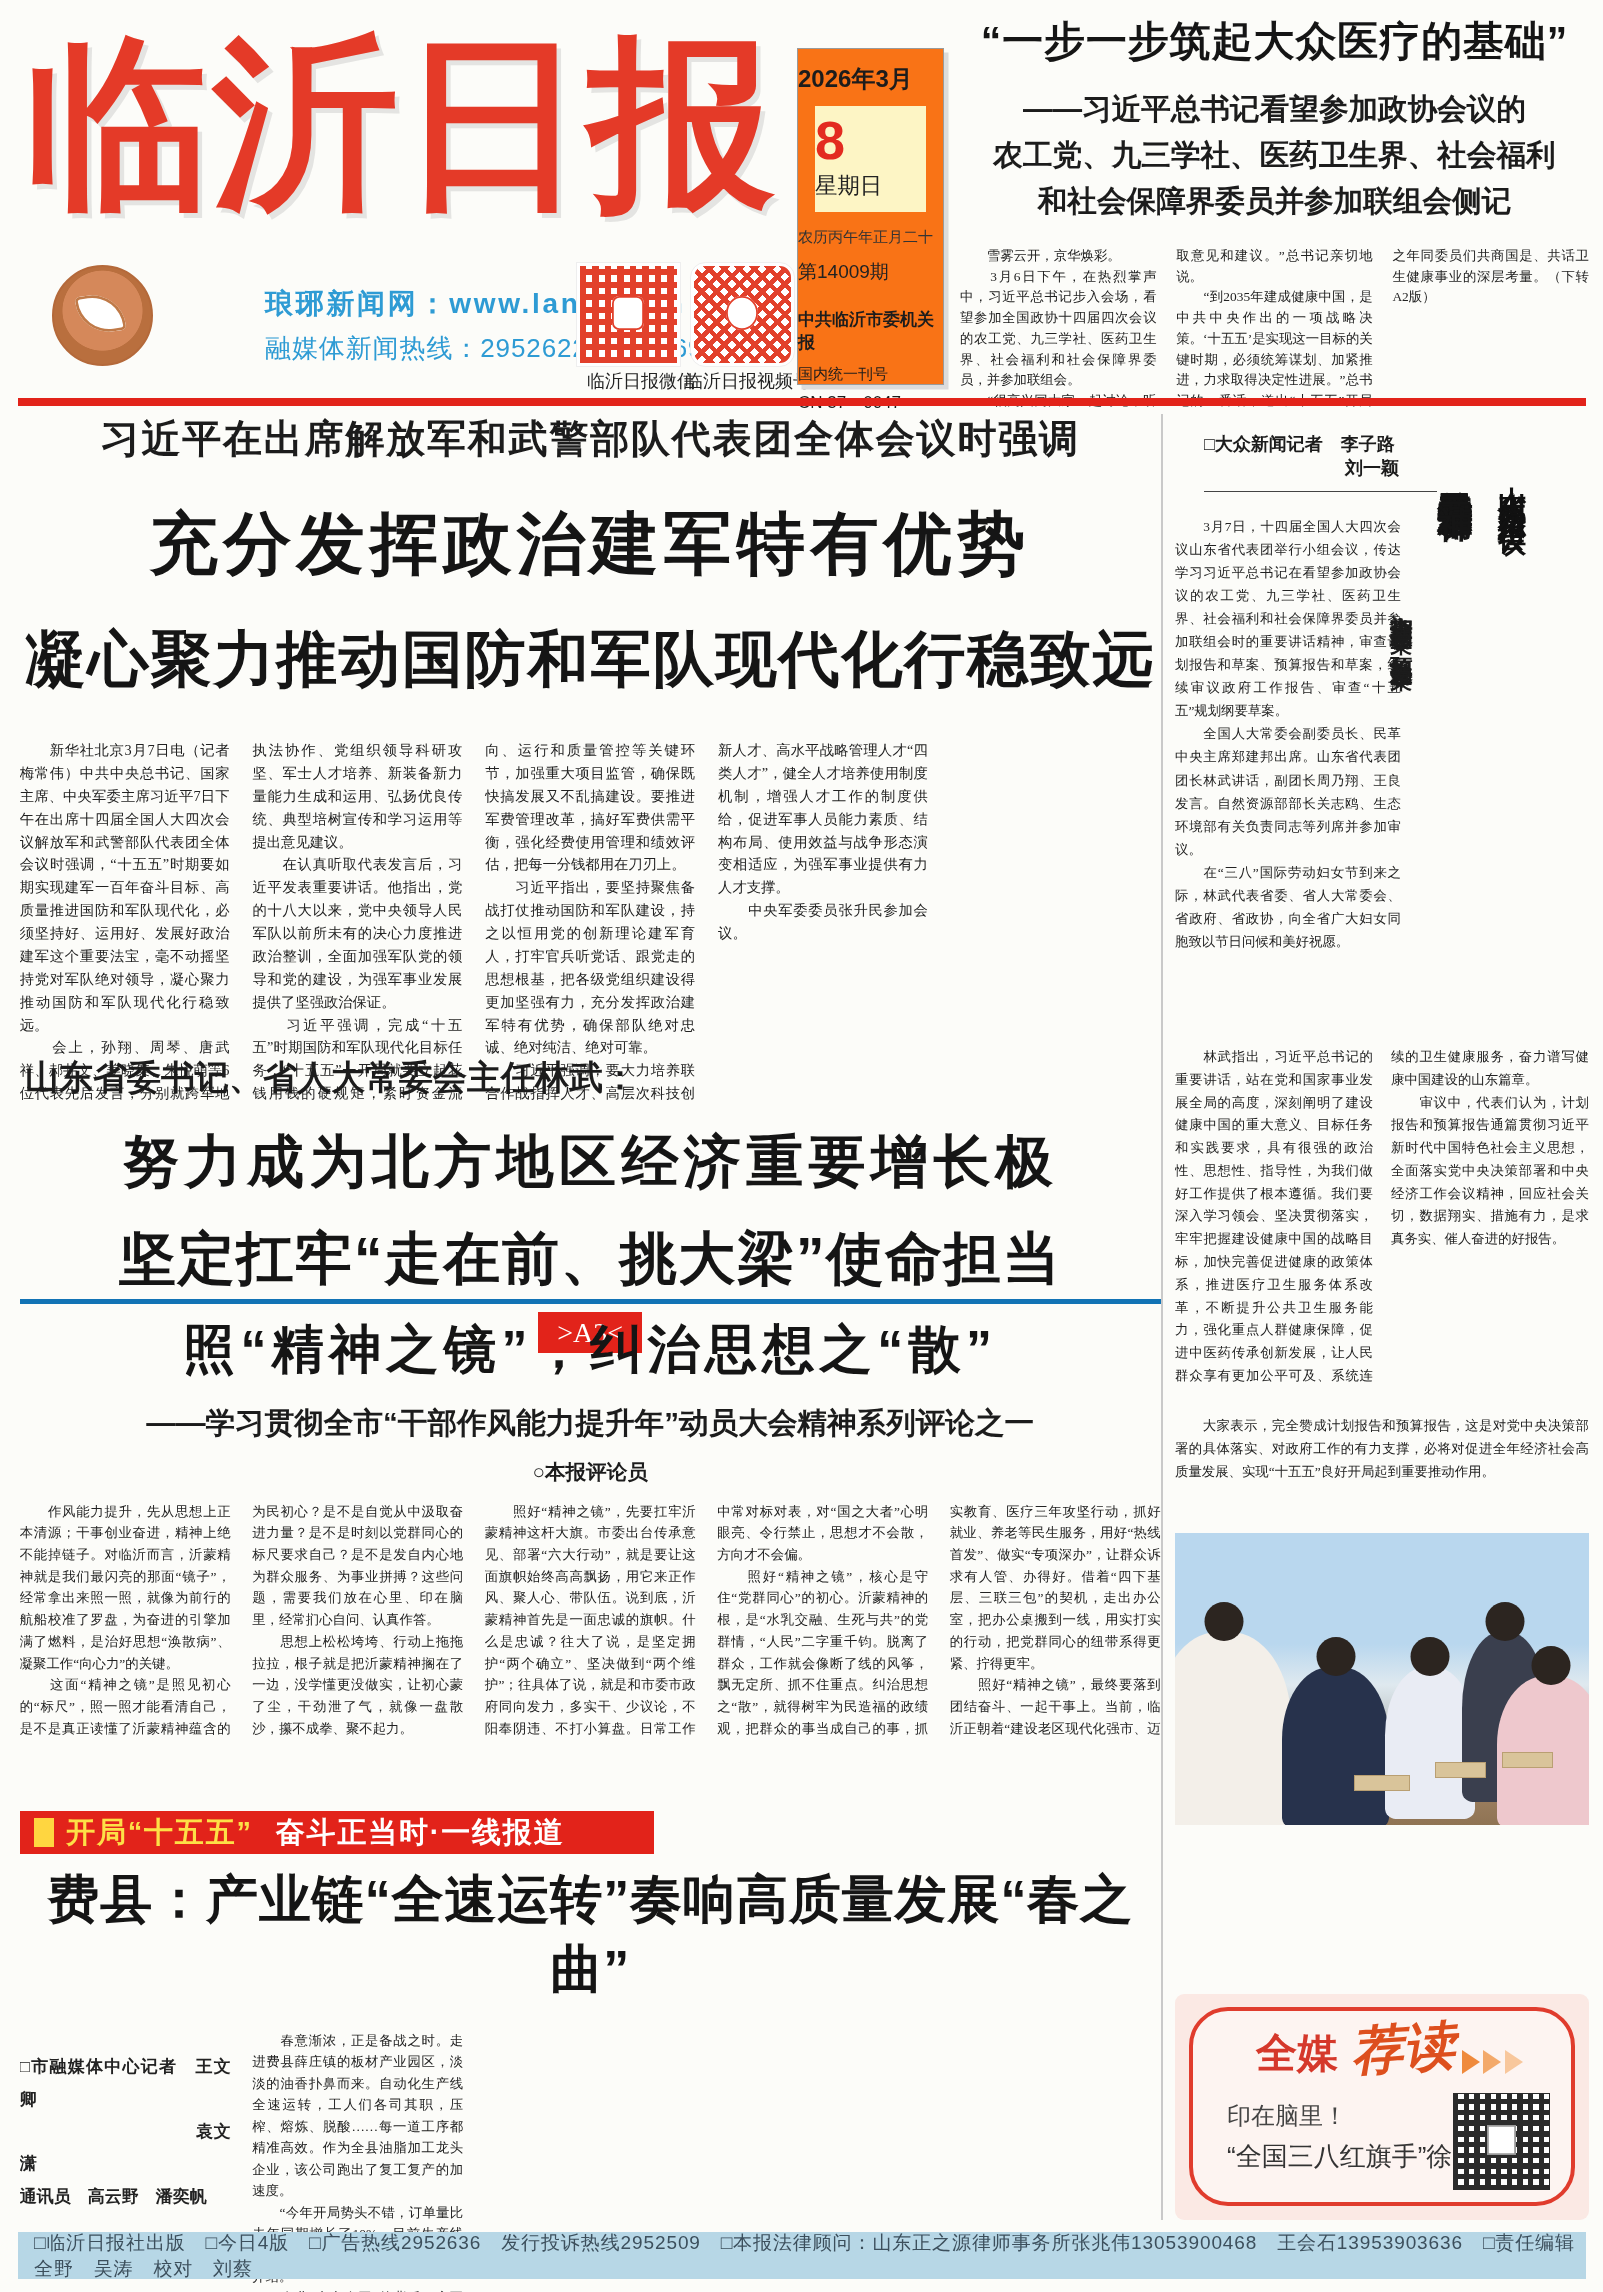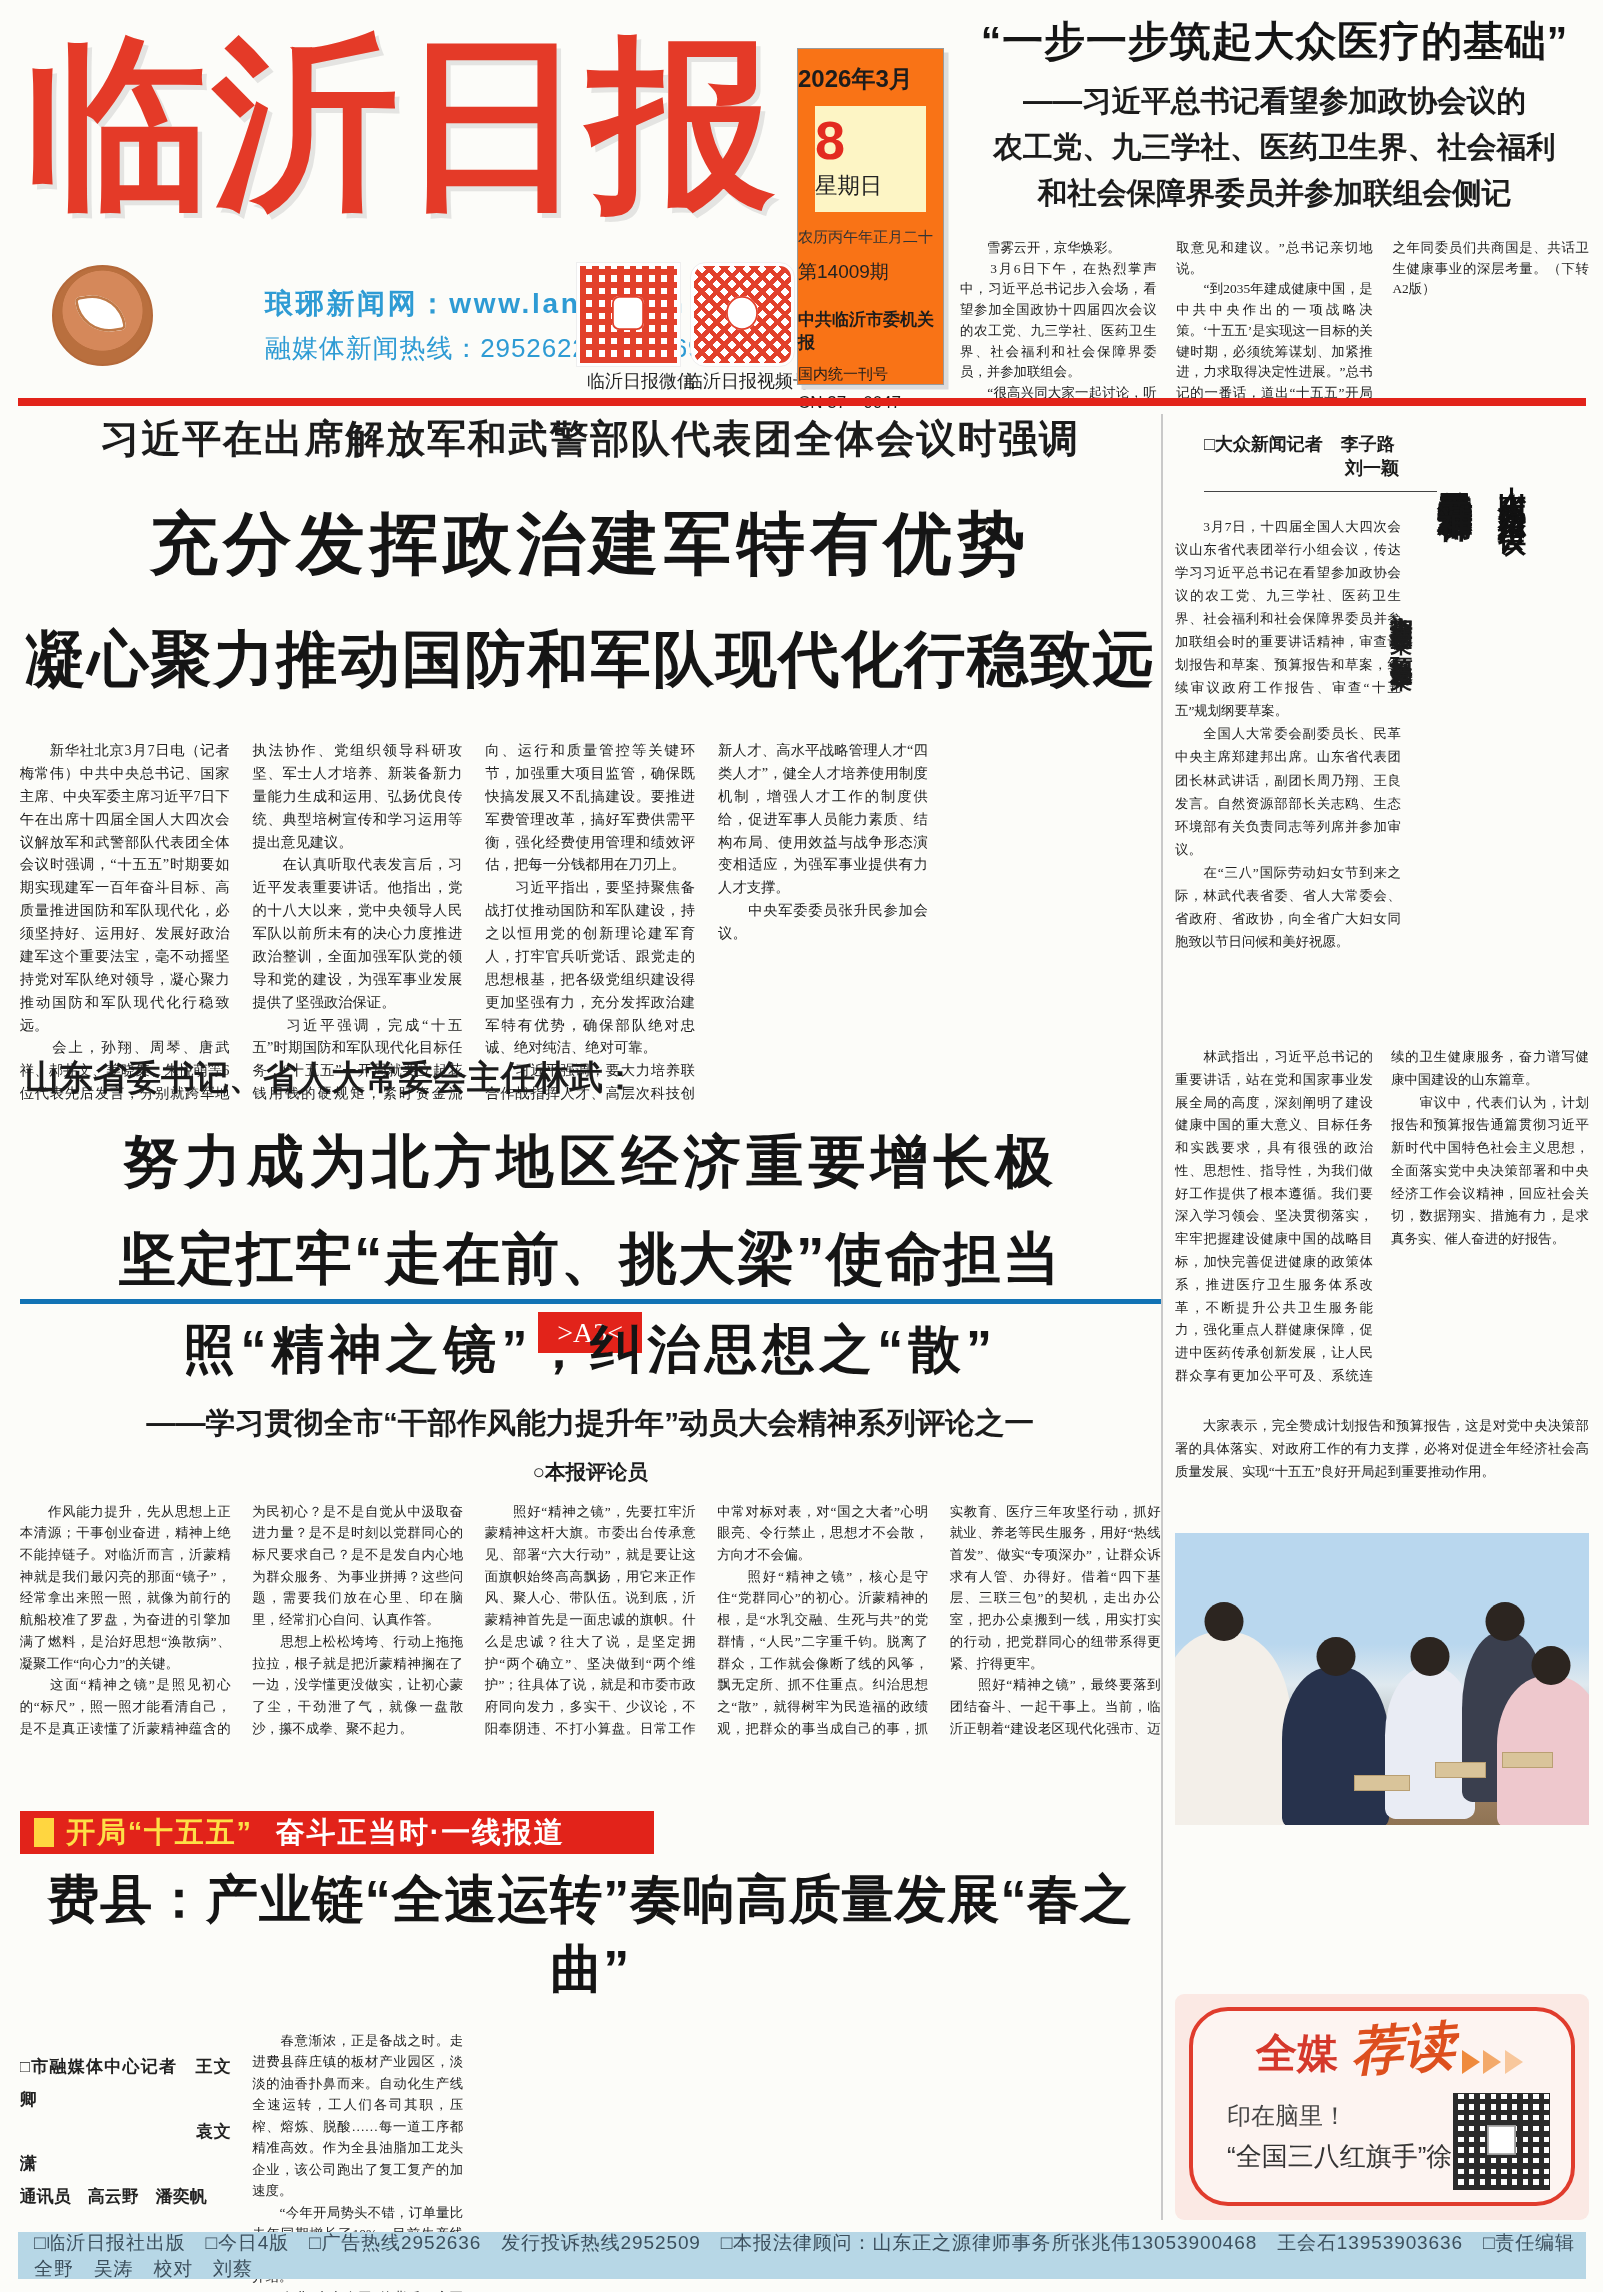--- a/index.html
+++ b/index.html
@@ -40,21 +40,21 @@
   .db-week{font-size:22.4px;color:#222;}
   .db-lunar{margin-top:16px;font-size:15px;color:#333;}
   .db-issue{margin-top:12.5px;font-size:19px;color:#222;}
   .db-organ{margin-top:23px;font-size:17px;font-weight:bold;}
   .db-serial-label{margin-top:10.7px;font-size:15px;font-family:"Liberation Serif",serif;}
   .db-serial{margin-top:9px;font-size:17px;}
 
   
   .tr-art{left:960px;top:14.3px;width:629px;}
   .tr-h{font-size:41px;letter-spacing:0.9px;}
-  .tr-sub{margin-top:9px;font-size:29.6px;font-weight:bold;line-height:1.55;white-space:pre-line;}
+  .tr-sub{margin-top:17px;font-size:29.6px;font-weight:bold;line-height:1.55;white-space:pre-line;}
   .tr-body{margin-top:22px;height:168px;column-count:3;column-gap:19.7px;column-fill:auto;
     font-size:13.4px;line-height:1.55;}
 
   .red-rule{left:18px;top:398px;width:1568px;height:8px;background:#e2231a;}
   .v-divider{left:1161px;top:414px;width:1.8px;height:1806px;background:#c9c9c9;}
 
   
   .lead{left:19.7px;top:412px;width:1141px;}
   .lead-kicker{font-size:39px;font-weight:900;letter-spacing:1.8px;}
   .lead-h1{margin-top:33px;font-size:68px;letter-spacing:5.4px;}

